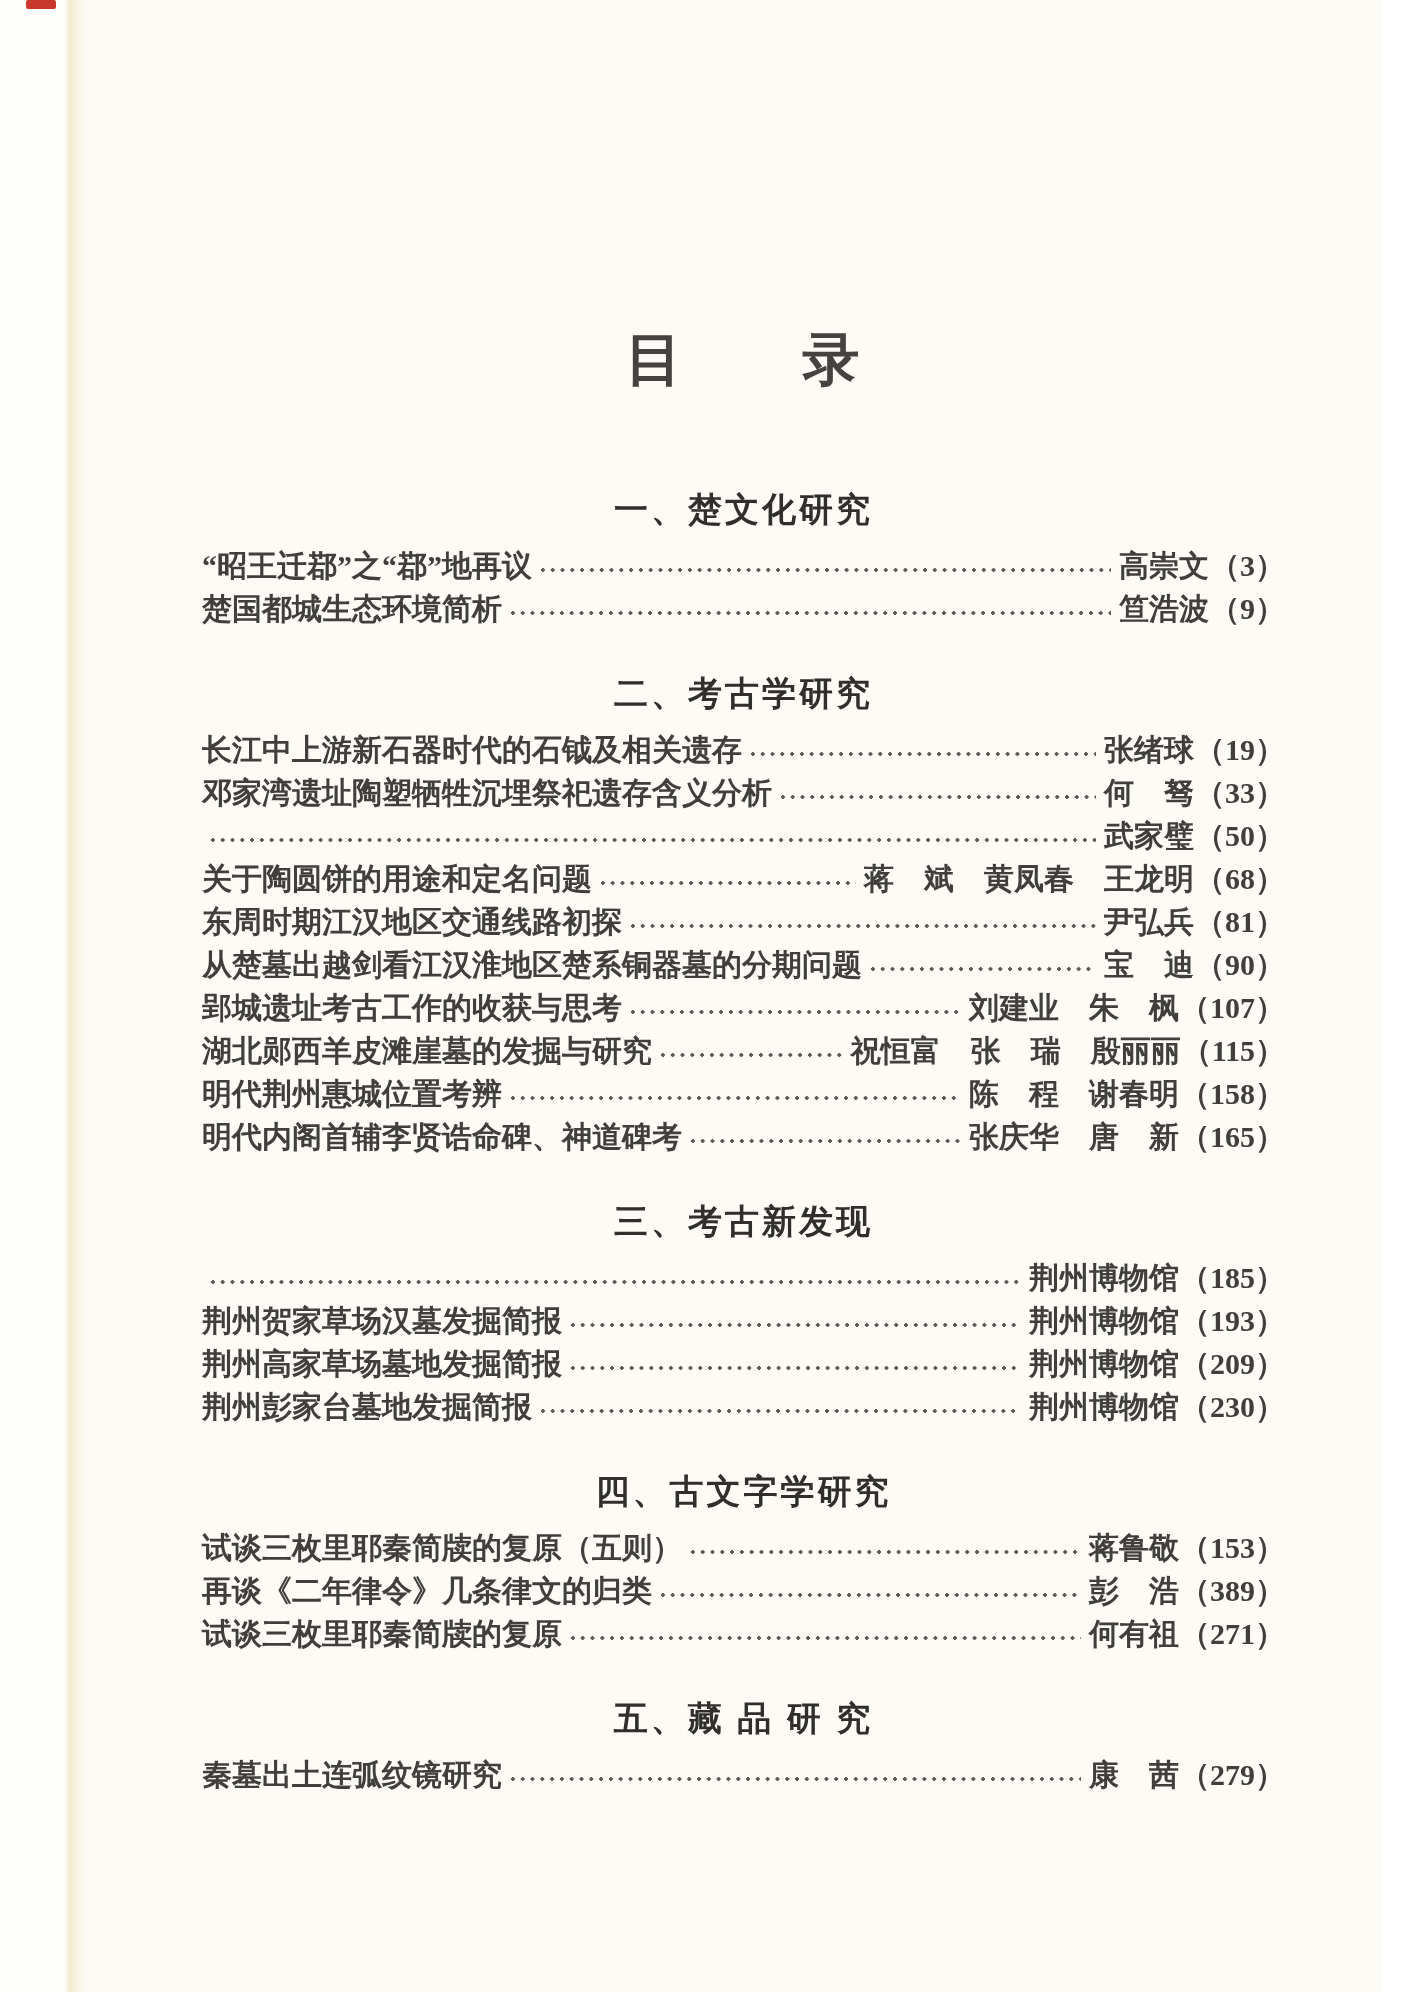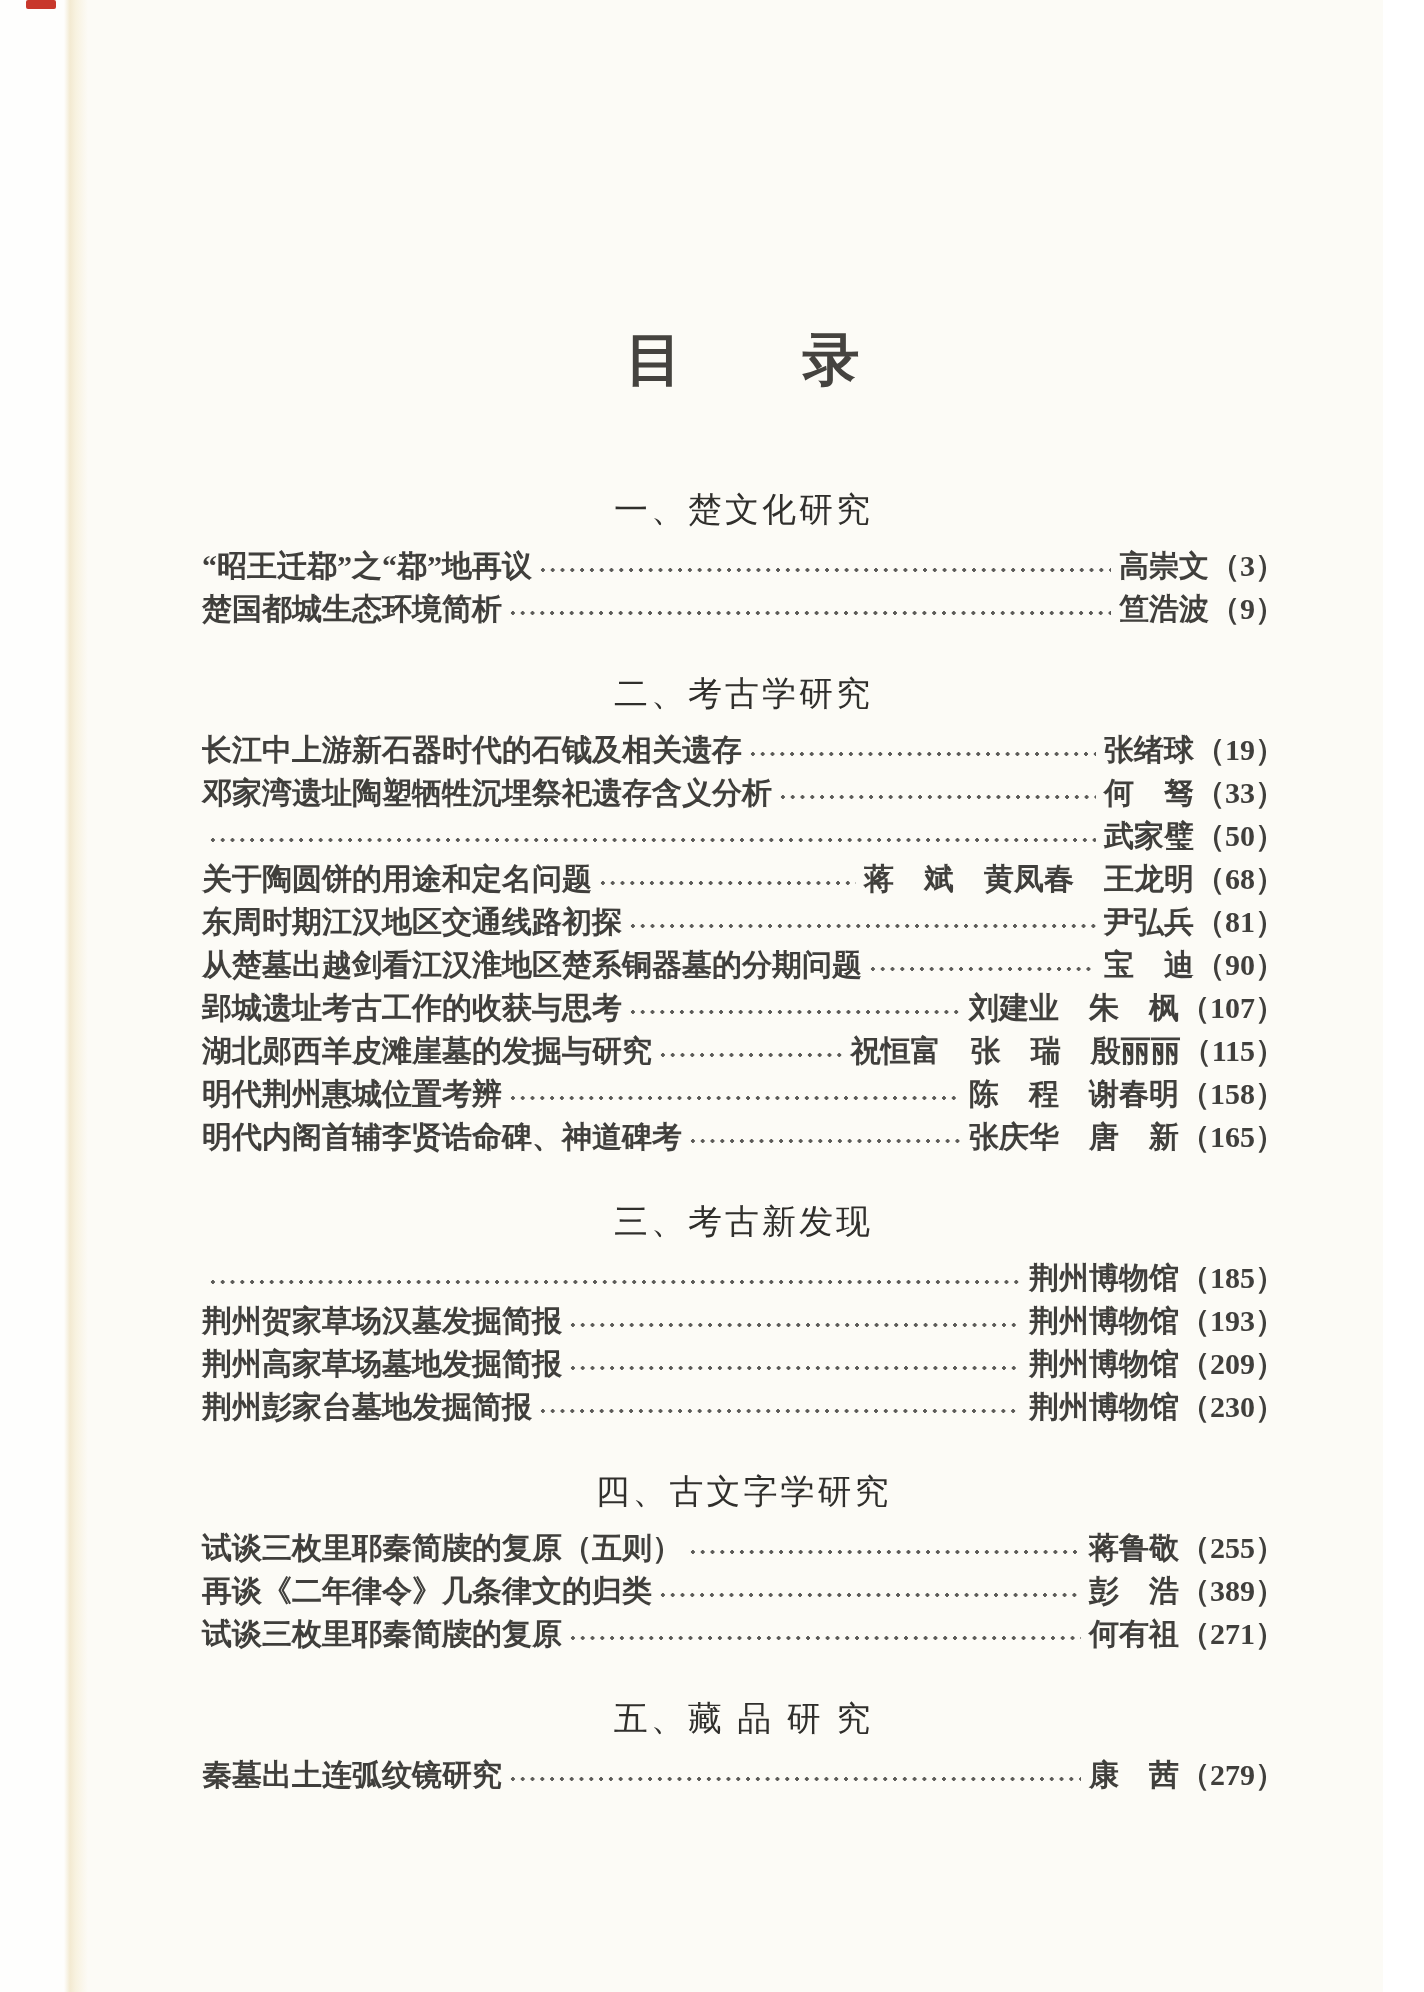--- a/index.html
+++ b/index.html
@@ -44,21 +44,21 @@
     font-weight: 700;
     letter-spacing: 2px;
     color: #45433f;
   }
   .toc-section .section-heading {
     margin: 94px 0 0 0;
     text-align: center;
     font-family: "Liberation Sans", "DejaVu Sans", sans-serif;
     font-size: 34px;
     line-height: 40px;
-    font-weight: 400;
+    font-weight: 700;
     letter-spacing: 3px;
     color: #302f2c;
   }
   .toc-section + .toc-section .section-heading { margin-top: 42px; }
   .entries { margin-top: 16px; }
   .toc-entry {
     display: flex;
     align-items: center;
     height: 43px;
     font-size: 30px;
@@ -197,21 +197,21 @@
   </div>
 </div>
   </section>
 
   <section class="toc-section">
     <h2 class="section-heading">四、古文字学研究</h2>
     <div class="entries">
   <div class="toc-entry">
     <span class="entry-title">试谈三枚里耶秦简牍的复原（五则）</span>
     <span class="dot-leader"></span>
-    <span class="entry-ref"><span class="entry-authors">蒋鲁敬</span><span class="entry-page">（255）</span></span>
+    <span class="entry-ref"><span class="entry-authors">蒋鲁敬</span><span class="entry-page">（153）</span></span>
   </div>
 
   <div class="toc-entry">
     <span class="entry-title">再谈《二年律令》几条律文的归类</span>
     <span class="dot-leader"></span>
     <span class="entry-ref"><span class="entry-authors">彭　浩</span><span class="entry-page">（389）</span></span>
   </div>
 
   <div class="toc-entry">
     <span class="entry-title">试谈三枚里耶秦简牍的复原</span>

